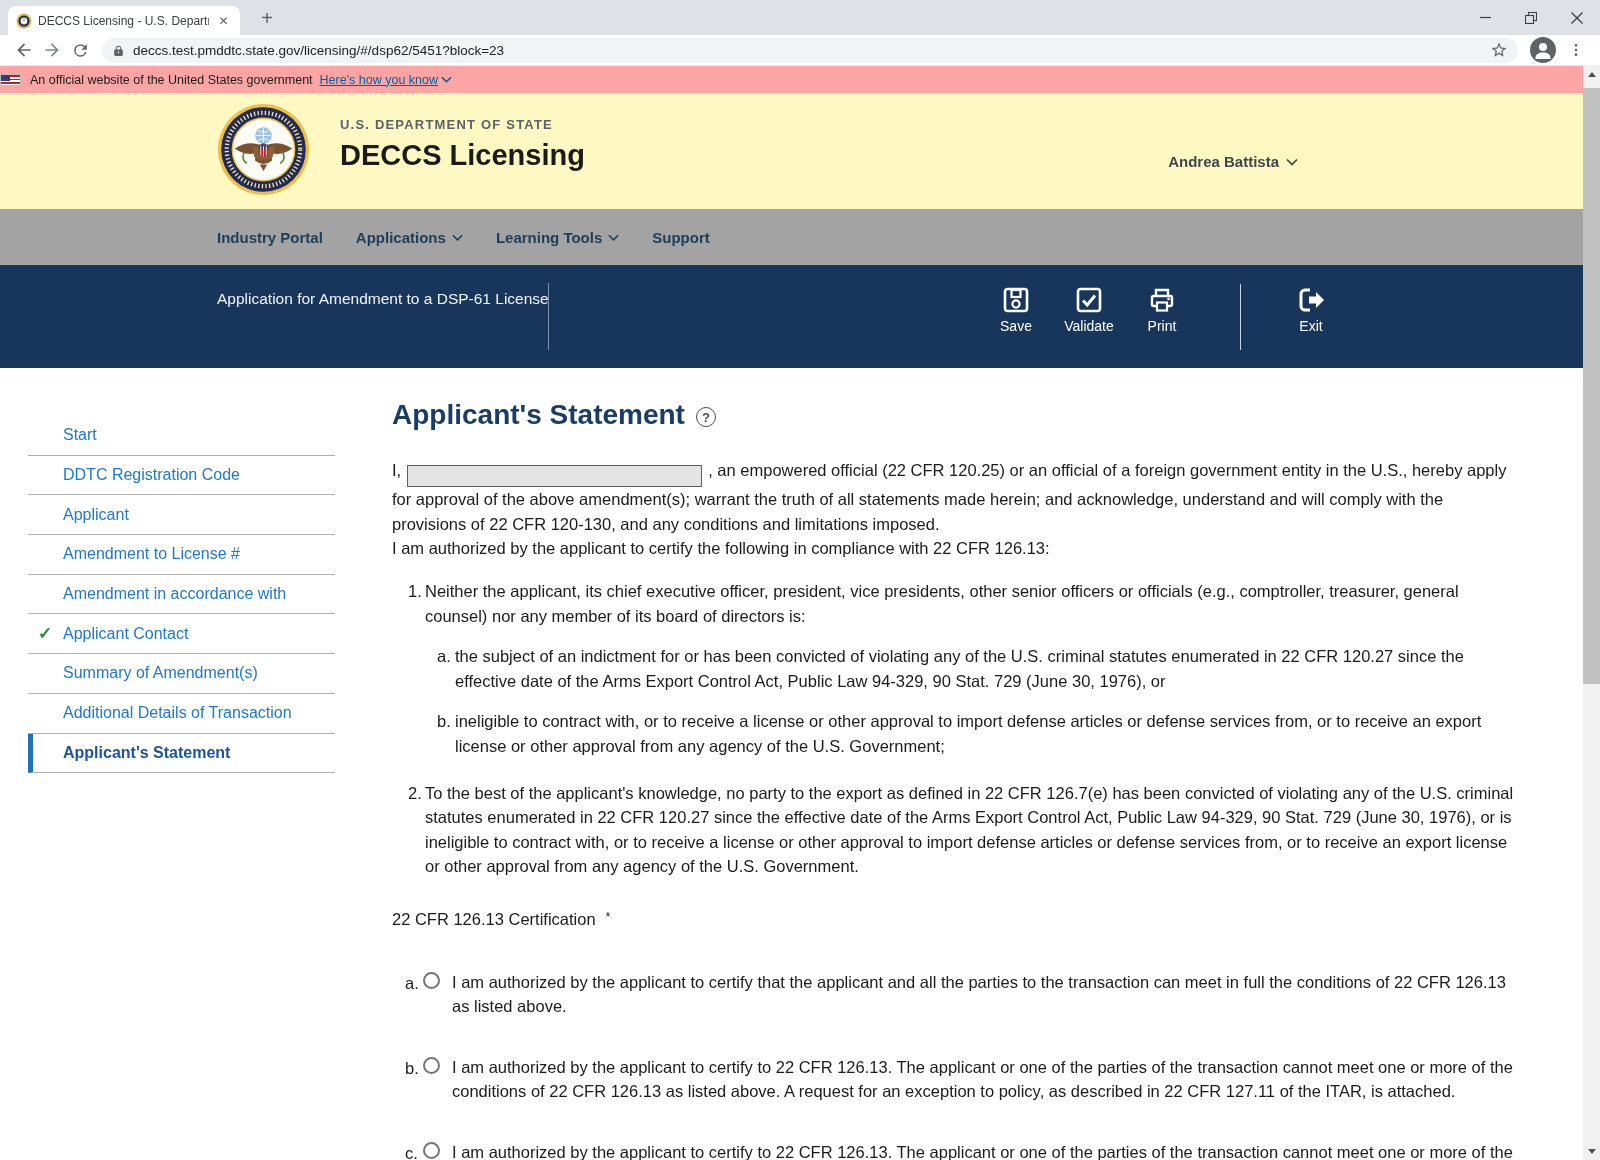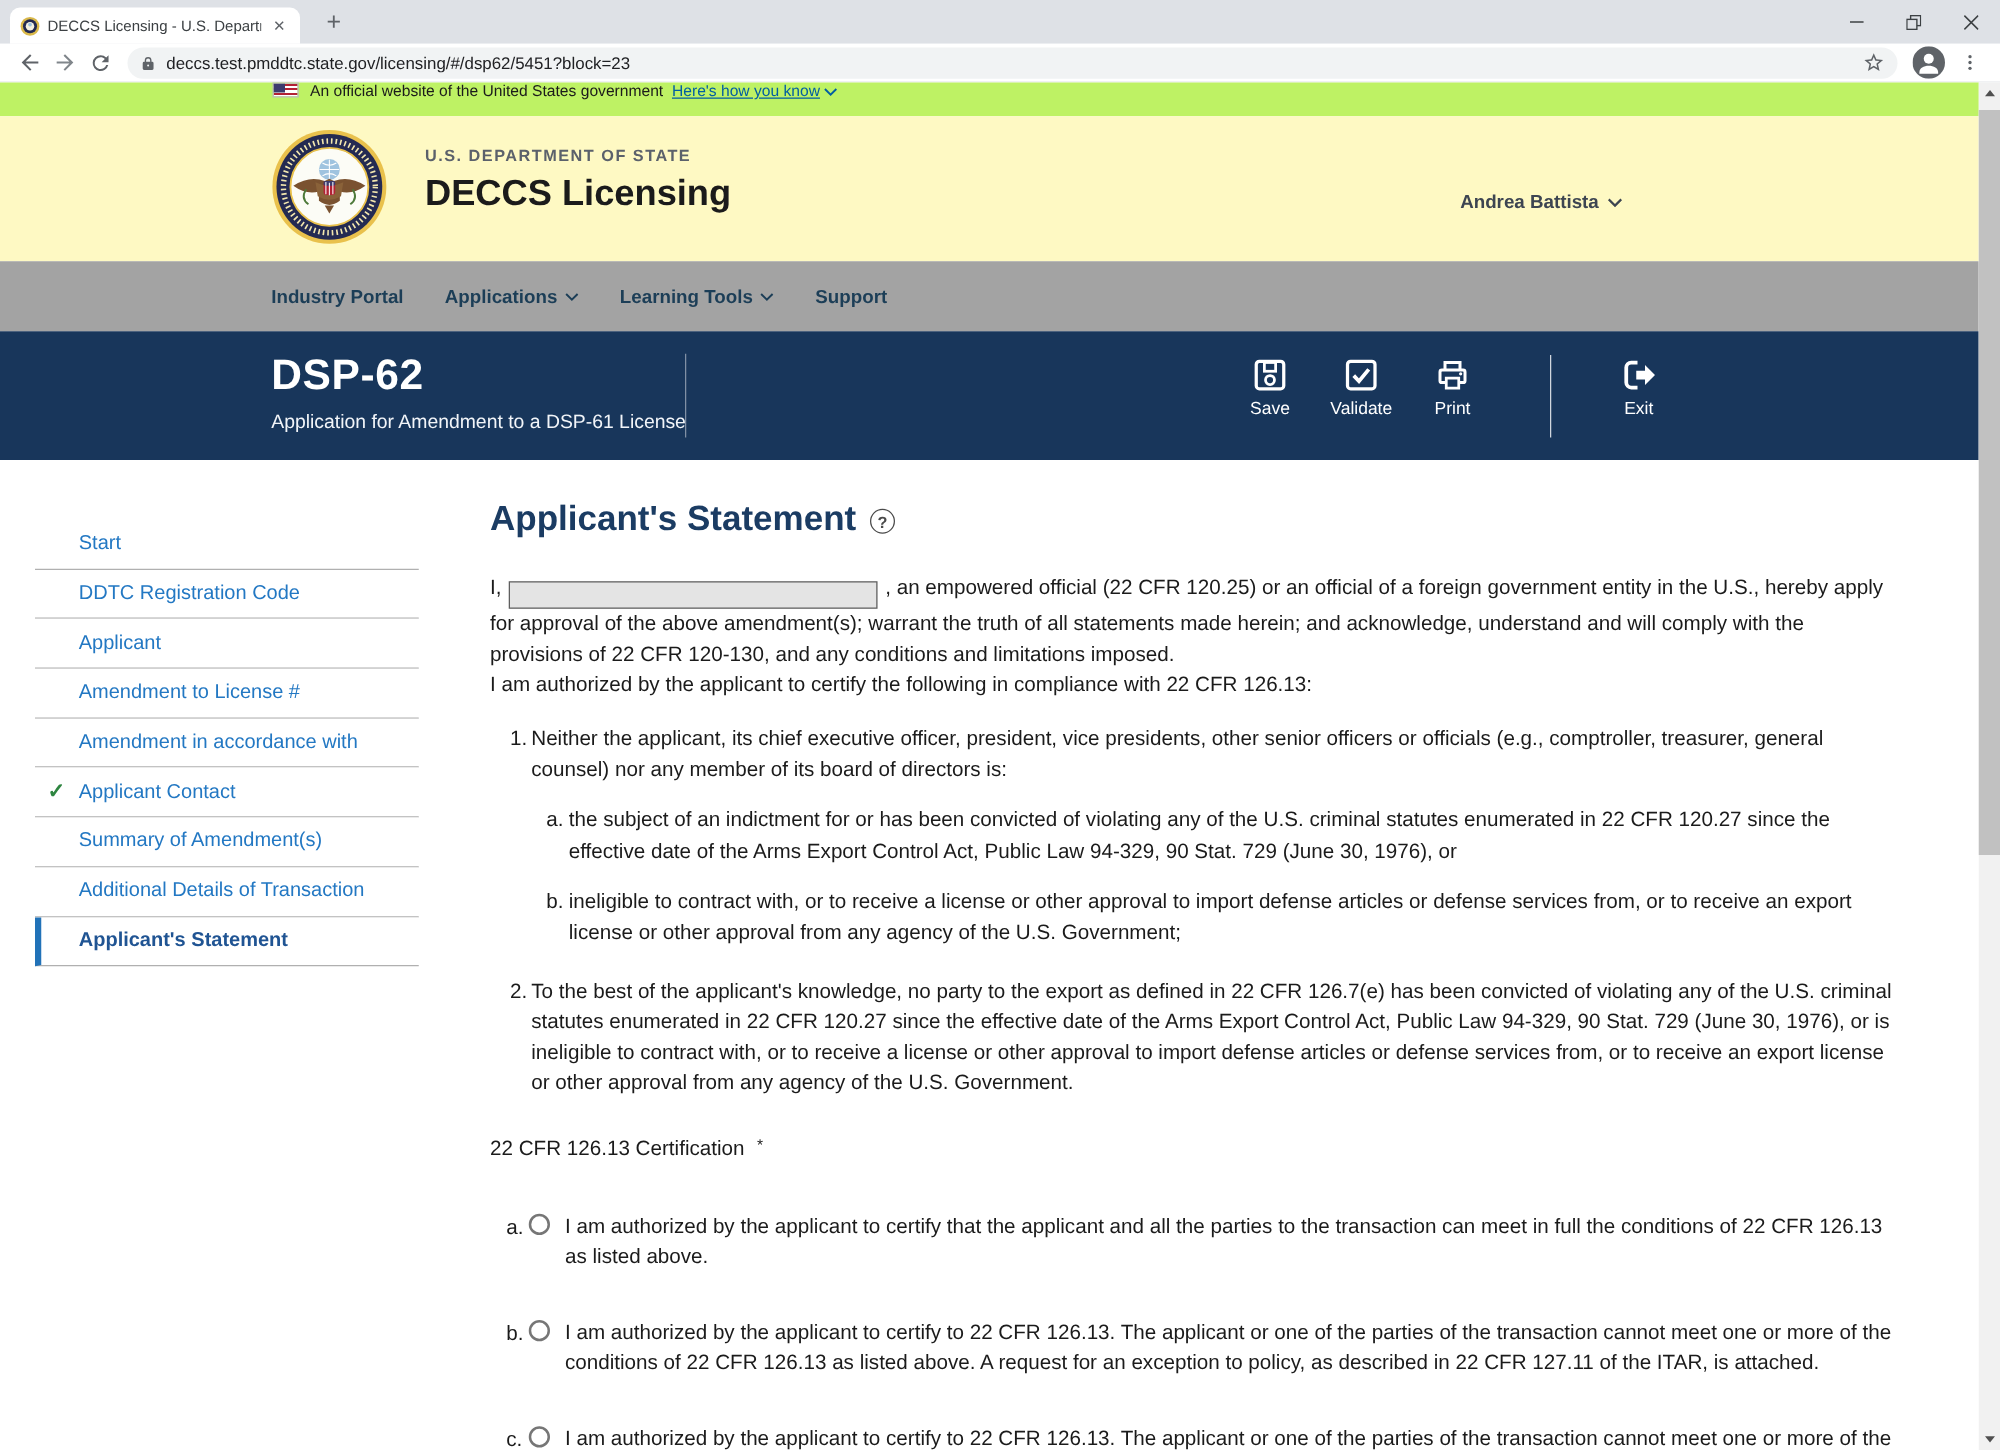--- a/index.html
+++ b/index.html
@@ -21,22 +21,22 @@
 
   .toolbar { position:absolute; top:35px; left:0; right:0; height:31px; background:#fff;
              display:flex; align-items:center; padding:0 10px; border-bottom:1px solid #ebedf0; }
   .tb-icon { width:28px; height:28px; display:flex; align-items:center; justify-content:center; cursor:pointer; flex:none; }
   .omnibox { flex:1; height:25px; background:#f1f3f4; border-radius:13px; margin:0 6px 0 8px;
              display:flex; align-items:center; padding:0 10px; }
   .omnibox .url { flex:1; font-size:13.5px; color:#202124; margin-left:8px; white-space:nowrap; overflow:hidden; }
   .avatar { width:26px; height:26px; flex:none; margin:0 6px; cursor:pointer; }
 
   
-  .gov-banner { position:absolute; top:66px; left:0; right:17px; height:27px; background:#bef264;
-                display:flex; align-items:flex-start; padding-left:218px; font-size:12.5px; color:#1b1b1b; }
+  .gov-banner { position:absolute; top:66px; left:0; right:17px; height:27px; background:#fca5a5;
+                display:flex; align-items:center; font-size:12.5px; color:#1b1b1b; }
   .flag { width:21px; height:12px; position:relative; flex:none; margin-right:9px;
           background:repeating-linear-gradient(180deg,#b22234 0 1.8px,#fff 1.8px 3.6px); border:0.5px solid #bbb; }
   .flag::before { content:""; position:absolute; left:0; top:0; width:9px; height:6.5px; background:#3c3b6e; }
   .gov-link { color:#005ea2; text-decoration:underline; margin-left:7px; display:flex; align-items:center; gap:3px; cursor:pointer; }
 
   
   .site-header { position:absolute; top:93px; left:0; right:17px; height:116px; background:#fef9c3; }
   .seal { position:absolute; left:217px; top:10px; width:93px; height:93px; }
   .head-text { position:absolute; left:340px; top:24px; }
   .agency { font-size:13px; font-weight:bold; color:#5b616b; letter-spacing:1.2px; }
@@ -231,21 +231,20 @@
         <polyline points="1,1 6,6 11,1" fill="none" stroke="#1c3e57" stroke-width="1.7"></polyline>
       </svg>
   </div>
   <div class="nav-item">
     <span>Support</span>
   </div>
 </div>
 
 <div class="hero">
   <div class="hero-title">
-    <div class="form-code">DSP-62</div>
     <div class="form-sub">Application for Amendment to a DSP-61 License</div>
   </div>
   <div class="hero-div1"></div>
 
   <div class="action" style="left:984px;">
     <svg viewBox="0 0 28 28">
       <rect x="3" y="3" width="22" height="22" rx="2.5" fill="none" stroke="#fff" stroke-width="2.6"></rect>
       <rect x="9.5" y="4" width="9" height="7" fill="none" stroke="#fff" stroke-width="2.2"></rect>
       <circle cx="14" cy="18" r="3.6" fill="none" stroke="#fff" stroke-width="2.2"></circle>
     </svg>

